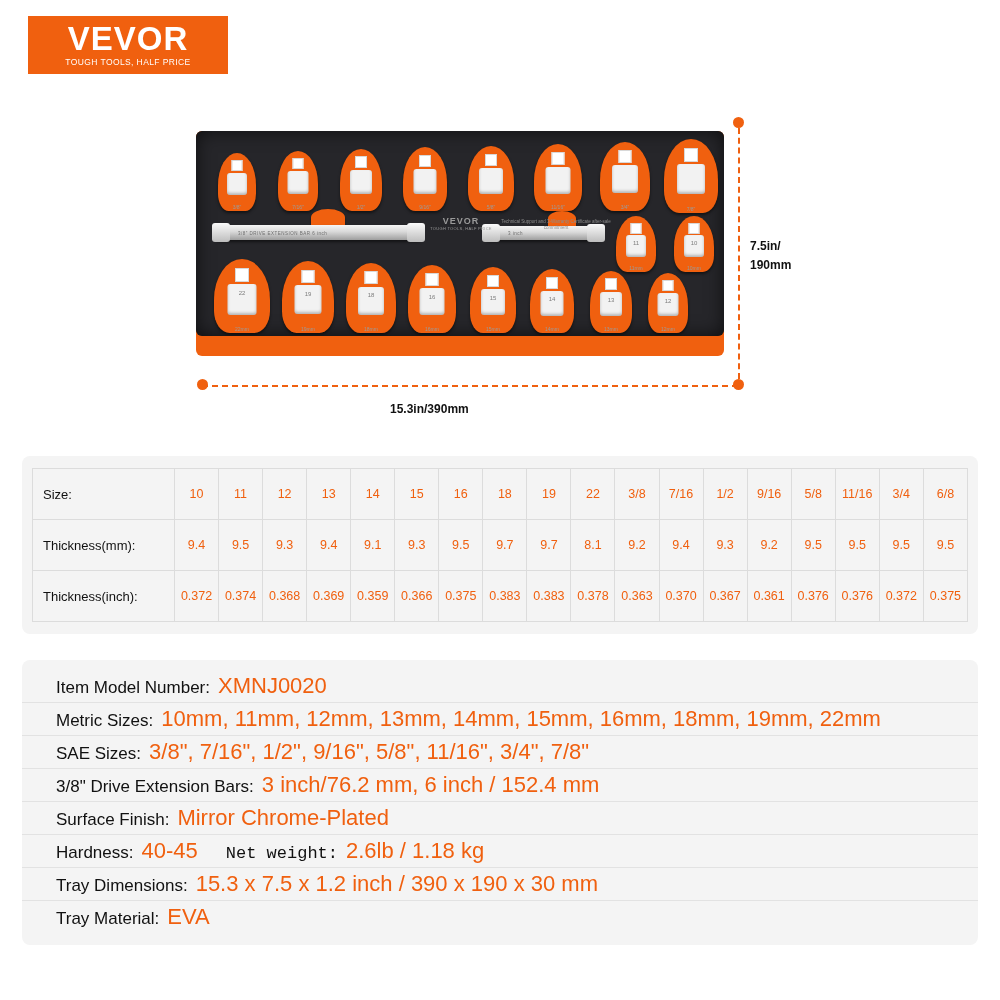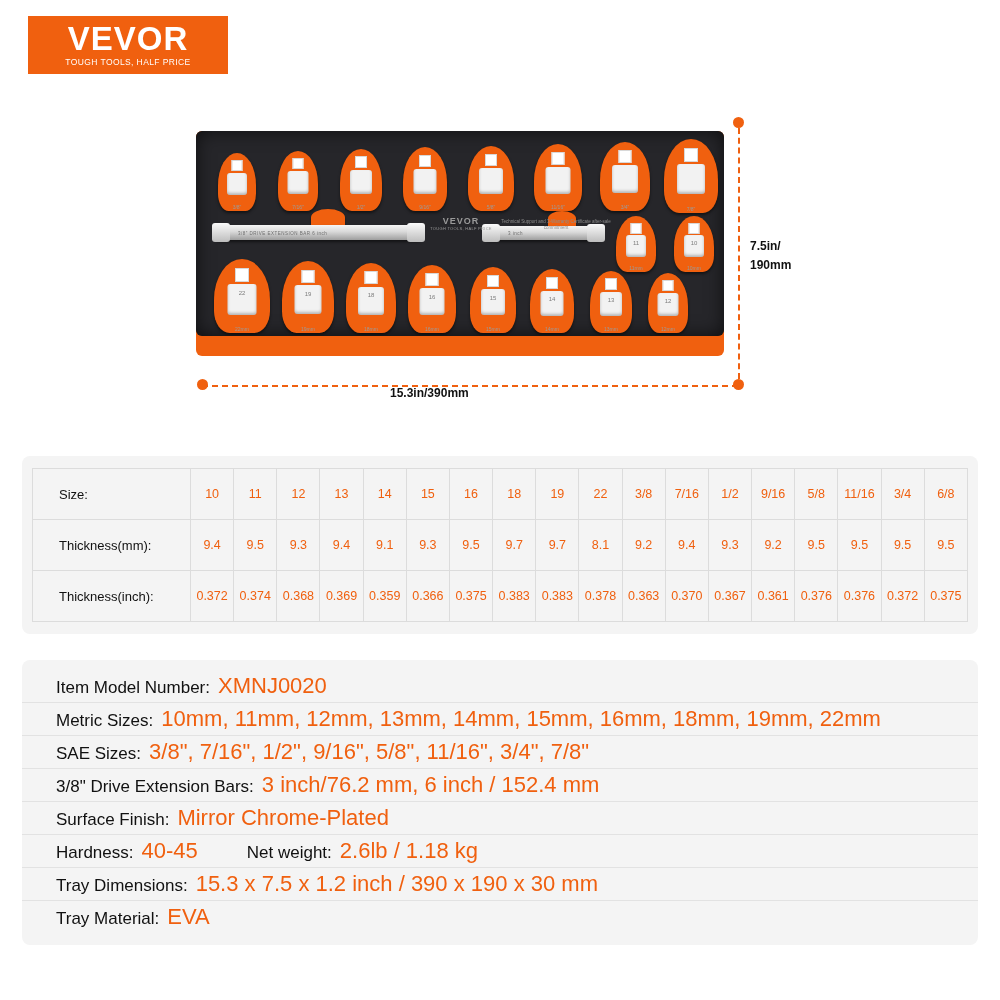--- a/index.html
+++ b/index.html
@@ -225,21 +225,21 @@
   table.spec td {
     border: 1px solid #dcdcdc;
     height: 48px;
     text-align: center;
     font-size: 12.5px;
     color: #f0600f;
     background: #f4f4f4;
   }
   table.spec td.rowhead {
     text-align: left;
-    padding-left: 26px;
+    padding-left: 10px;
     color: #111;
     font-size: 13px;
     width: 130px;
   }
 
   
   .info-wrap {
     position: absolute;
     left: 22px;
     top: 660px;
@@ -264,23 +264,24 @@
     white-space: nowrap;
   }
   .info-value {
     font-size: 22px;
     color: #f0600f;
     white-space: nowrap;
   }
   .info-label2 {
     font-size: 17px;
     color: #111;
-    margin-left: 49px;
+    margin-left: 28px;
     margin-right: 8px;
     white-space: nowrap;
+    font-family: Liberation Mono, monospace;
   }
 </style>
 </head>
 <body>
 
 <div class="logo">
   <div class="logo-main">VEVOR</div>
   <div class="logo-sub">TOUGH TOOLS, HALF PRICE</div>
 </div>
 
@@ -419,21 +420,21 @@
   <div class="dim-dot" style="left:733px; top:22px;"></div>
   <div class="dim-dot" style="left:733px; top:284px;"></div>
   <div class="dim-dot" style="left:197px; top:284px;"></div>
   <div class="dim-line-v" style="left:738px; top:33px; height:251px;"></div>
   <div class="dim-line-h" style="left:202px; top:290px; width:536px;"></div>
 
   <div class="dim-label" style="left:750px; top:142px;">
     <div>7.5in/</div>
     <div>190mm</div>
   </div>
-  <div class="dim-label" style="left:390px; top:289px;">15.3in/390mm</div>
+  <div class="dim-label" style="left:390px; top:305px;">15.3in/390mm</div>
 </div>
 
 <div class="spec-table-wrap">
   <table class="spec">
     <tbody>
       <tr>
         <td class="rowhead">Size:</td>
         <td>10</td>
         <td>11</td>
         <td>12</td>

